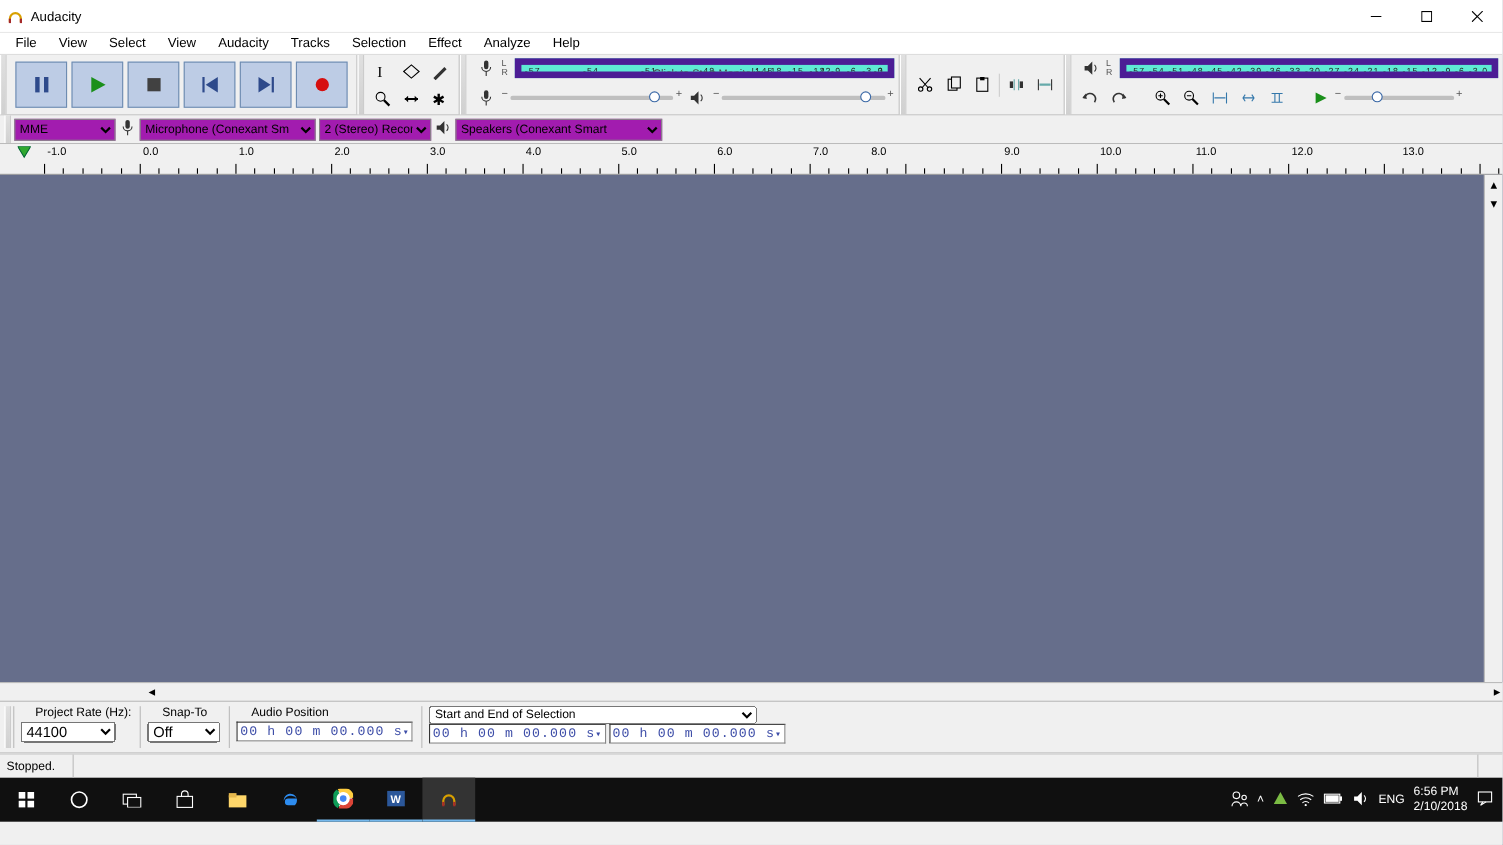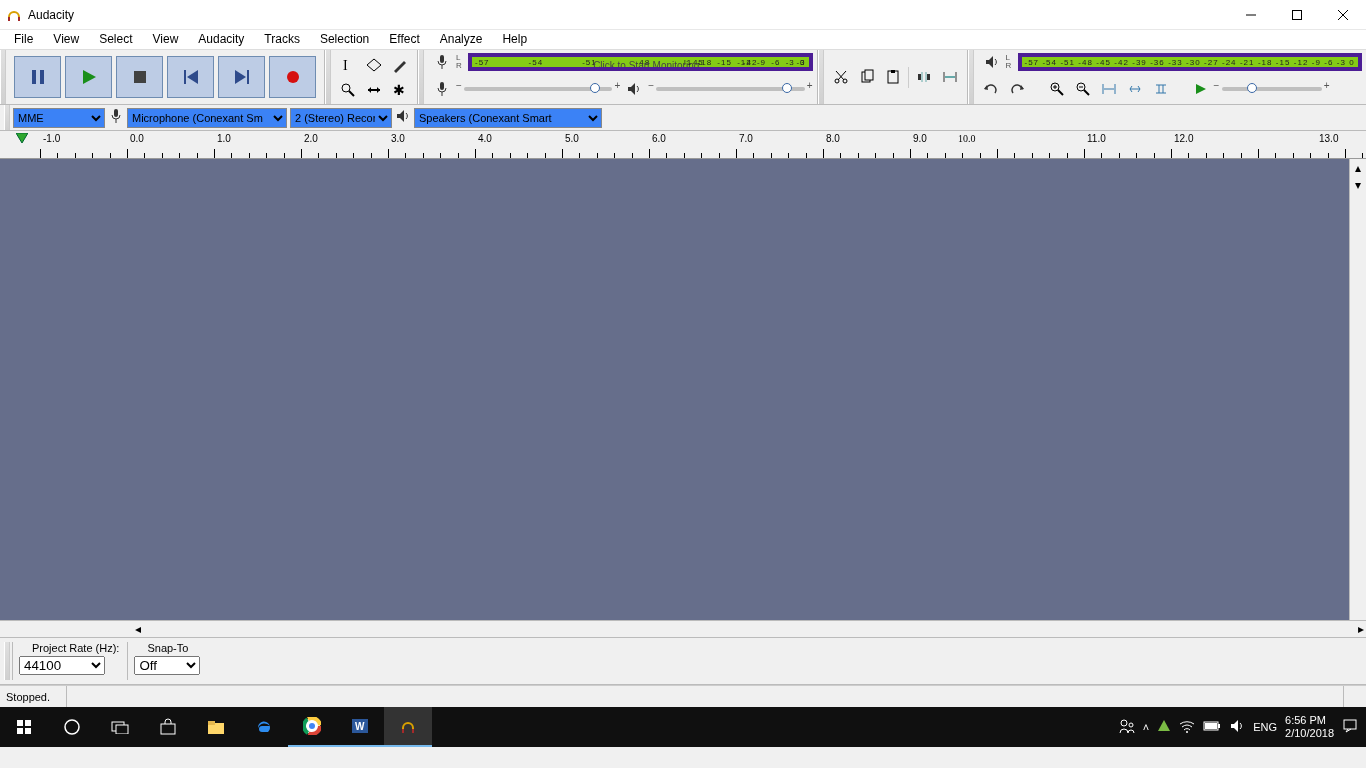--- a/index.html
+++ b/index.html
@@ -20,32 +20,32 @@
   .tbtn svg { width: 18px; height: 18px; }
   .play svg { fill: #1a8f1a; }
   .stop svg { fill: #414141; }
   .rec svg circle { fill: #d60f0f; }
   .tools-col { display: flex; flex-direction: column; justify-content: center; padding: 0 4px; }
   .tools-row { display: flex; }
   .smbtn { width: 26px; height: 25px; display: flex; align-items: center; justify-content: center; border: 1px solid transparent; margin: 0; }
   .meter-row { display: flex; align-items: center; height: 24px; }
   .meter-icon { width: 28px; display: flex; justify-content: center; }
   .meter-channels { width: 12px; font-size: 8px; line-height: 8px; color: #555; }
-  .meter-bar { flex: 1; height: 18px; border: 4px solid #4c1d95; background: #84cc16; position: relative; overflow: hidden; display: flex; align-items: center; }
+  .meter-bar { flex: 1; height: 18px; border: 6px solid #4c1d95; background: #5eead4; position: relative; overflow: hidden; display: flex; align-items: center; }
   .ticks { position: absolute; left: 0; right: 0; top: 1px; font-size: 8px; letter-spacing: 1px; display: flex; justify-content: space-between; color: #222; padding: 0 3px; }
   .ticks span { font-size: 8px; }
   .mon-text { position: absolute; left: 36%; top: 3px; font-size: 10px; color: #444; background: rgba(255,255,255,0.0); }
   .slider-row { display: flex; align-items: center; height: 24px; flex: 1; }
   .slider { flex: 1; margin: 0 8px; height: 4px; background: #bfbfbf; border-radius: 2px; position: relative; }
   .slider .knob { position: absolute; width: 10px; height: 10px; background: #fff; border: 1px solid #3a68a6; border-radius: 50%; top: -4px; }
   .slider .plus, .slider .minus { position: absolute; font-size: 10px; top: -7px; color: #555; }
   .slider .minus { left: -8px; }
   .slider .plus { right: -8px; }
   .devicebar { height: 26px; display: flex; align-items: center; padding: 0 4px; border-bottom: 1px solid #bbb; background: #f0f0f0; gap: 3px;}
-  .devicebar select { height: 20px; font-size: 11px; background: #3b82f6; border: 1px solid #888; }
+  .devicebar select { height: 20px; font-size: 11px; background: #a21caf; border: 1px solid #888; }
   .timeline { height: 28px; background: #f0f0f0; border-bottom: 1px solid #999; position: relative; overflow: hidden; }
   .timeline-inner { position: relative; height: 100%; }
   .tri { position: absolute; left: 16px; top: 2px; }
   .tracks-area { background: #666e8b; position: relative; }
   .tracks-scrollbar-v { position: absolute; right:0; top:0; width: 17px; bottom:0; background: #f0f0f0; border-left: 1px solid #bbb;}
   .tracks-scrollbar-v .arrow { height: 17px; display:flex; align-items:center; justify-content:center;}
   .h-scroll {height: 17px; background:#f0f0f0; border-top:1px solid #bbb; display:flex;}
   .h-scroll .spacer{width:133px;}
   .h-scroll .sbar{flex:1; display:flex; align-items:center; justify-content:space-between; padding:0 2px;}
   .bottom-pane { height: 48px; background: #f0f0f0; border-top: 1px solid #bbb; border-bottom:1px solid #bbb; display:flex; padding:4px; gap:2px; }
@@ -470,51 +470,51 @@
       <div class="tick-minor" style="left: 666.4px;"></div>
       <div class="tick-minor" style="left: 683.8px;"></div>
       <div class="tick-minor" style="left: 701.2px;"></div>
       <div class="tick-minor" style="left: 718.6px;"></div>
       <div class="tick-label" style="left: 739px;">7.0</div>
       <div class="tick-major" style="left: 736px;"></div>
       <div class="tick-minor" style="left: 753.4px;"></div>
       <div class="tick-minor" style="left: 770.8px;"></div>
       <div class="tick-minor" style="left: 788.2px;"></div>
       <div class="tick-minor" style="left: 805.6px;"></div>
-      <div class="tick-label" style="left: 826px;">8.0</div>
+      <div class="tick-label" style="left: 792px;">8.0</div>
       <div class="tick-major" style="left: 823px;"></div>
       <div class="tick-minor" style="left: 840.4px;"></div>
       <div class="tick-minor" style="left: 857.8px;"></div>
       <div class="tick-minor" style="left: 875.2px;"></div>
       <div class="tick-minor" style="left: 892.6px;"></div>
       <div class="tick-label" style="left: 913px;">9.0</div>
       <div class="tick-major" style="left: 910px;"></div>
       <div class="tick-minor" style="left: 927.4px;"></div>
       <div class="tick-minor" style="left: 944.8px;"></div>
       <div class="tick-minor" style="left: 962.2px;"></div>
       <div class="tick-minor" style="left: 979.6px;"></div>
-      <div class="tick-label" style="left: 958px; font-family: Liberation Serif, serif;">10.0</div>
+      <div class="tick-label" style="left: 1000px;">10.0</div>
       <div class="tick-major" style="left: 997px;"></div>
       <div class="tick-minor" style="left: 1014.4px;"></div>
       <div class="tick-minor" style="left: 1031.8px;"></div>
       <div class="tick-minor" style="left: 1049.2px;"></div>
       <div class="tick-minor" style="left: 1066.6px;"></div>
       <div class="tick-label" style="left: 1087px;">11.0</div>
       <div class="tick-major" style="left: 1084px;"></div>
       <div class="tick-minor" style="left: 1101.4px;"></div>
       <div class="tick-minor" style="left: 1118.8px;"></div>
       <div class="tick-minor" style="left: 1136.2px;"></div>
       <div class="tick-minor" style="left: 1153.6px;"></div>
       <div class="tick-label" style="left: 1174px;">12.0</div>
       <div class="tick-major" style="left: 1171px;"></div>
       <div class="tick-minor" style="left: 1188.4px;"></div>
       <div class="tick-minor" style="left: 1205.8px;"></div>
       <div class="tick-minor" style="left: 1223.2px;"></div>
       <div class="tick-minor" style="left: 1240.6px;"></div>
-      <div class="tick-label" style="left: 1319px;">13.0</div>
+      <div class="tick-label" style="left: 1275px;">13.0</div>
       <div class="tick-major" style="left: 1258px;"></div>
       <div class="tick-minor" style="left: 1275.4px;"></div>
       <div class="tick-minor" style="left: 1292.8px;"></div>
       <div class="tick-minor" style="left: 1310.2px;"></div>
       <div class="tick-minor" style="left: 1327.6px;"></div>
       <div class="tick-label" style="left: 1348px; margin-top: 28px;">14.0</div>
       <div class="tick-major" style="left: 1345px;"></div>
       <div class="tick-minor" style="left: 1362.4px;"></div>
     </div>
 </div>
@@ -537,20 +537,29 @@
 
 <div class="bottom-pane">
   <div class="handle"></div>
   <div class="field-gr">
     <span class="fg-label">Project Rate (Hz):</span>
     <select style="width:86px;"><option>44100</option></select>
   </div>
   <div class="field-gr">
     <span class="fg-label">Snap-To</span>
     <select style="width:66px;"><option>Off</option></select>
+  </div>
+  <div class="field-gr">
+    <span class="fg-label">Audio Position</span>
+    <span class="timefield"><span>00 h 00 m 00.000 s</span><span class="dd">▾</span></span>
+  </div>
+  <div class="field-gr">
+    <select style="width:298px;font-size:11px;"><option>Start and End of Selection</option></select><br>
+    <span class="timefield"><span>00 h 00 m 00.000 s</span><span class="dd">▾</span></span>
+    <span class="timefield"><span>00 h 00 m 00.000 s</span><span class="dd">▾</span></span>
   </div>
 </div>
 
 <div class="statusbar">
   <div class="seg">Stopped.</div>
   <div class="seg grow"></div>
   <div class="seg actual-rate"></div>
 </div>
 
 <div class="taskbar">

